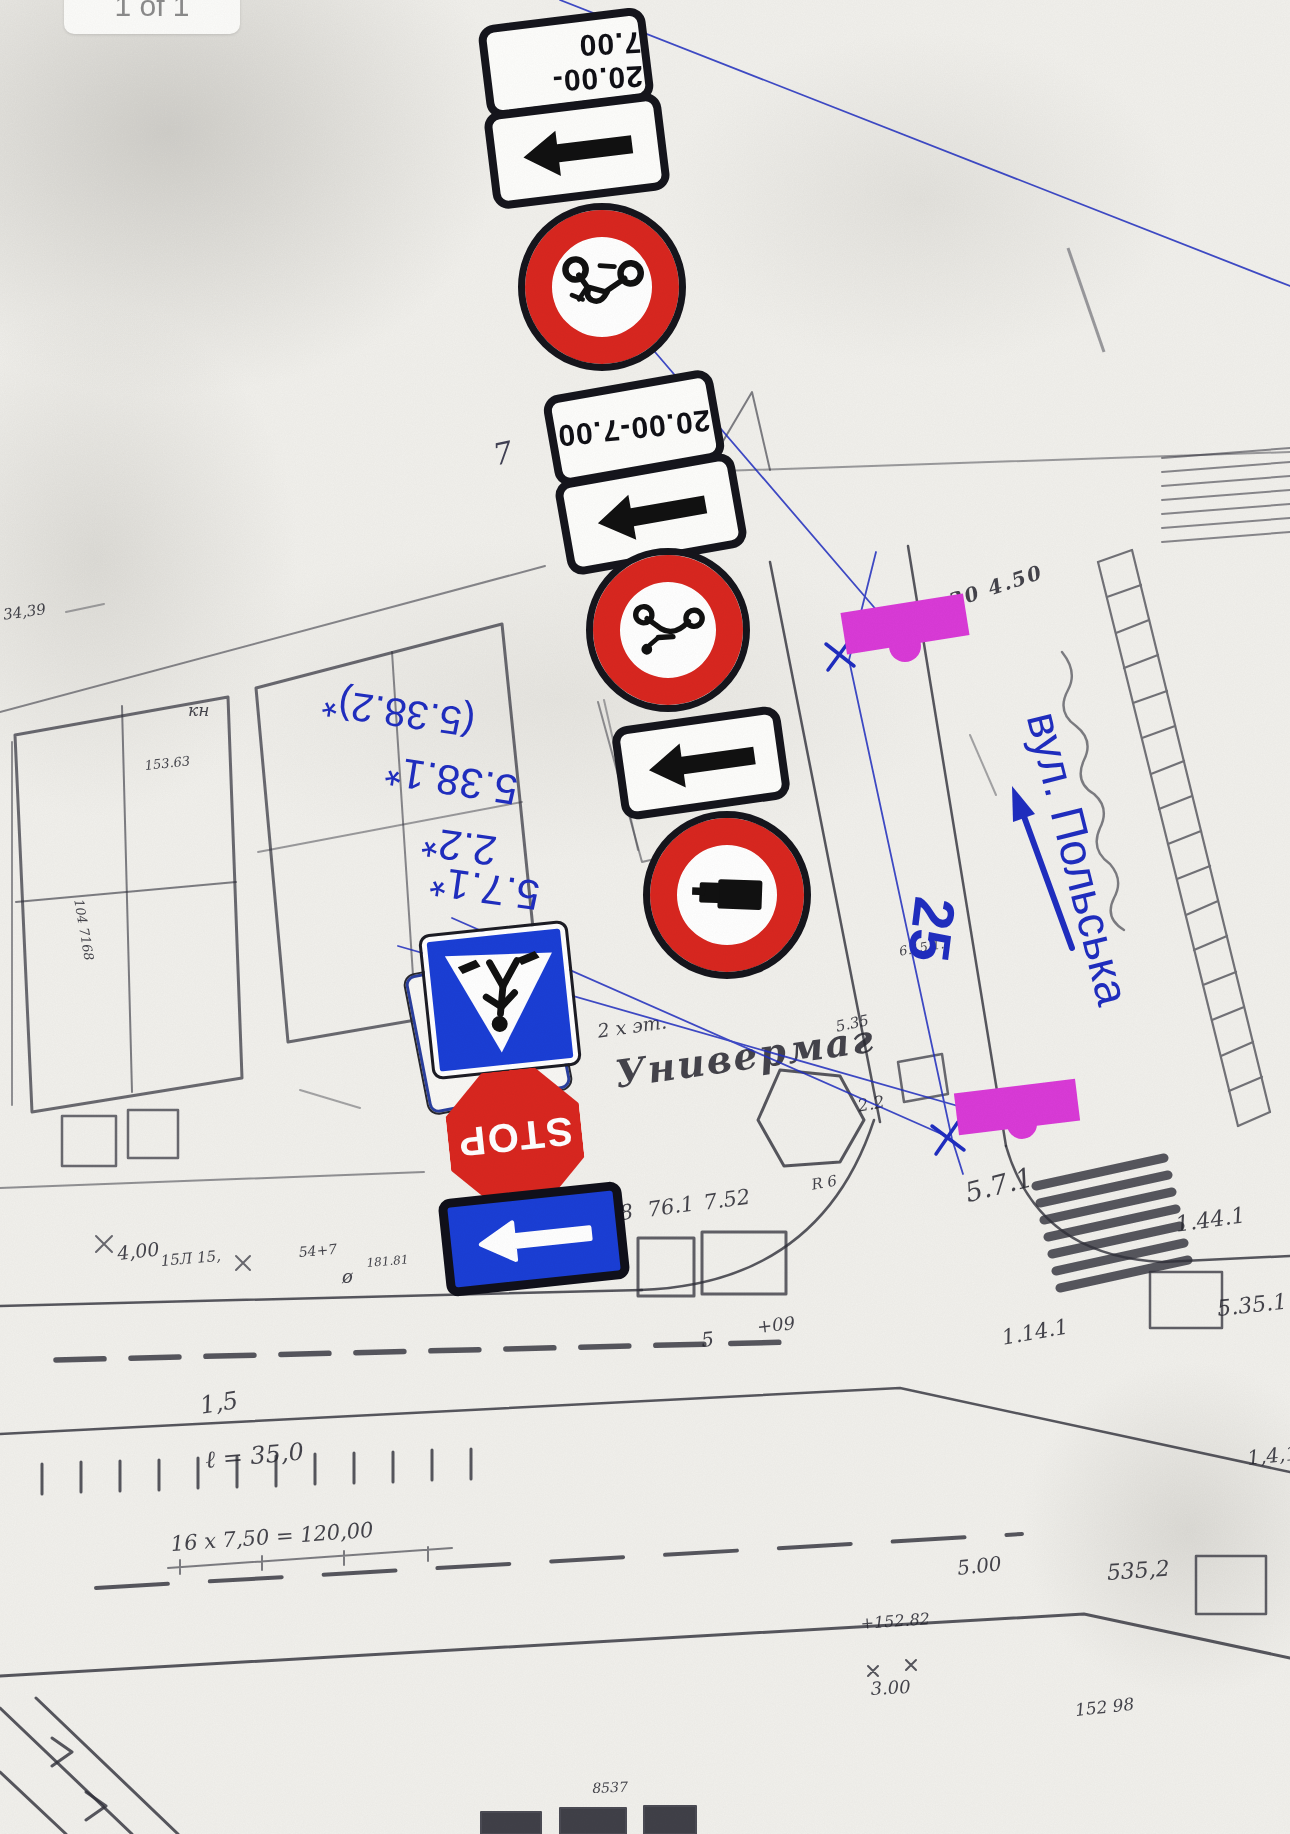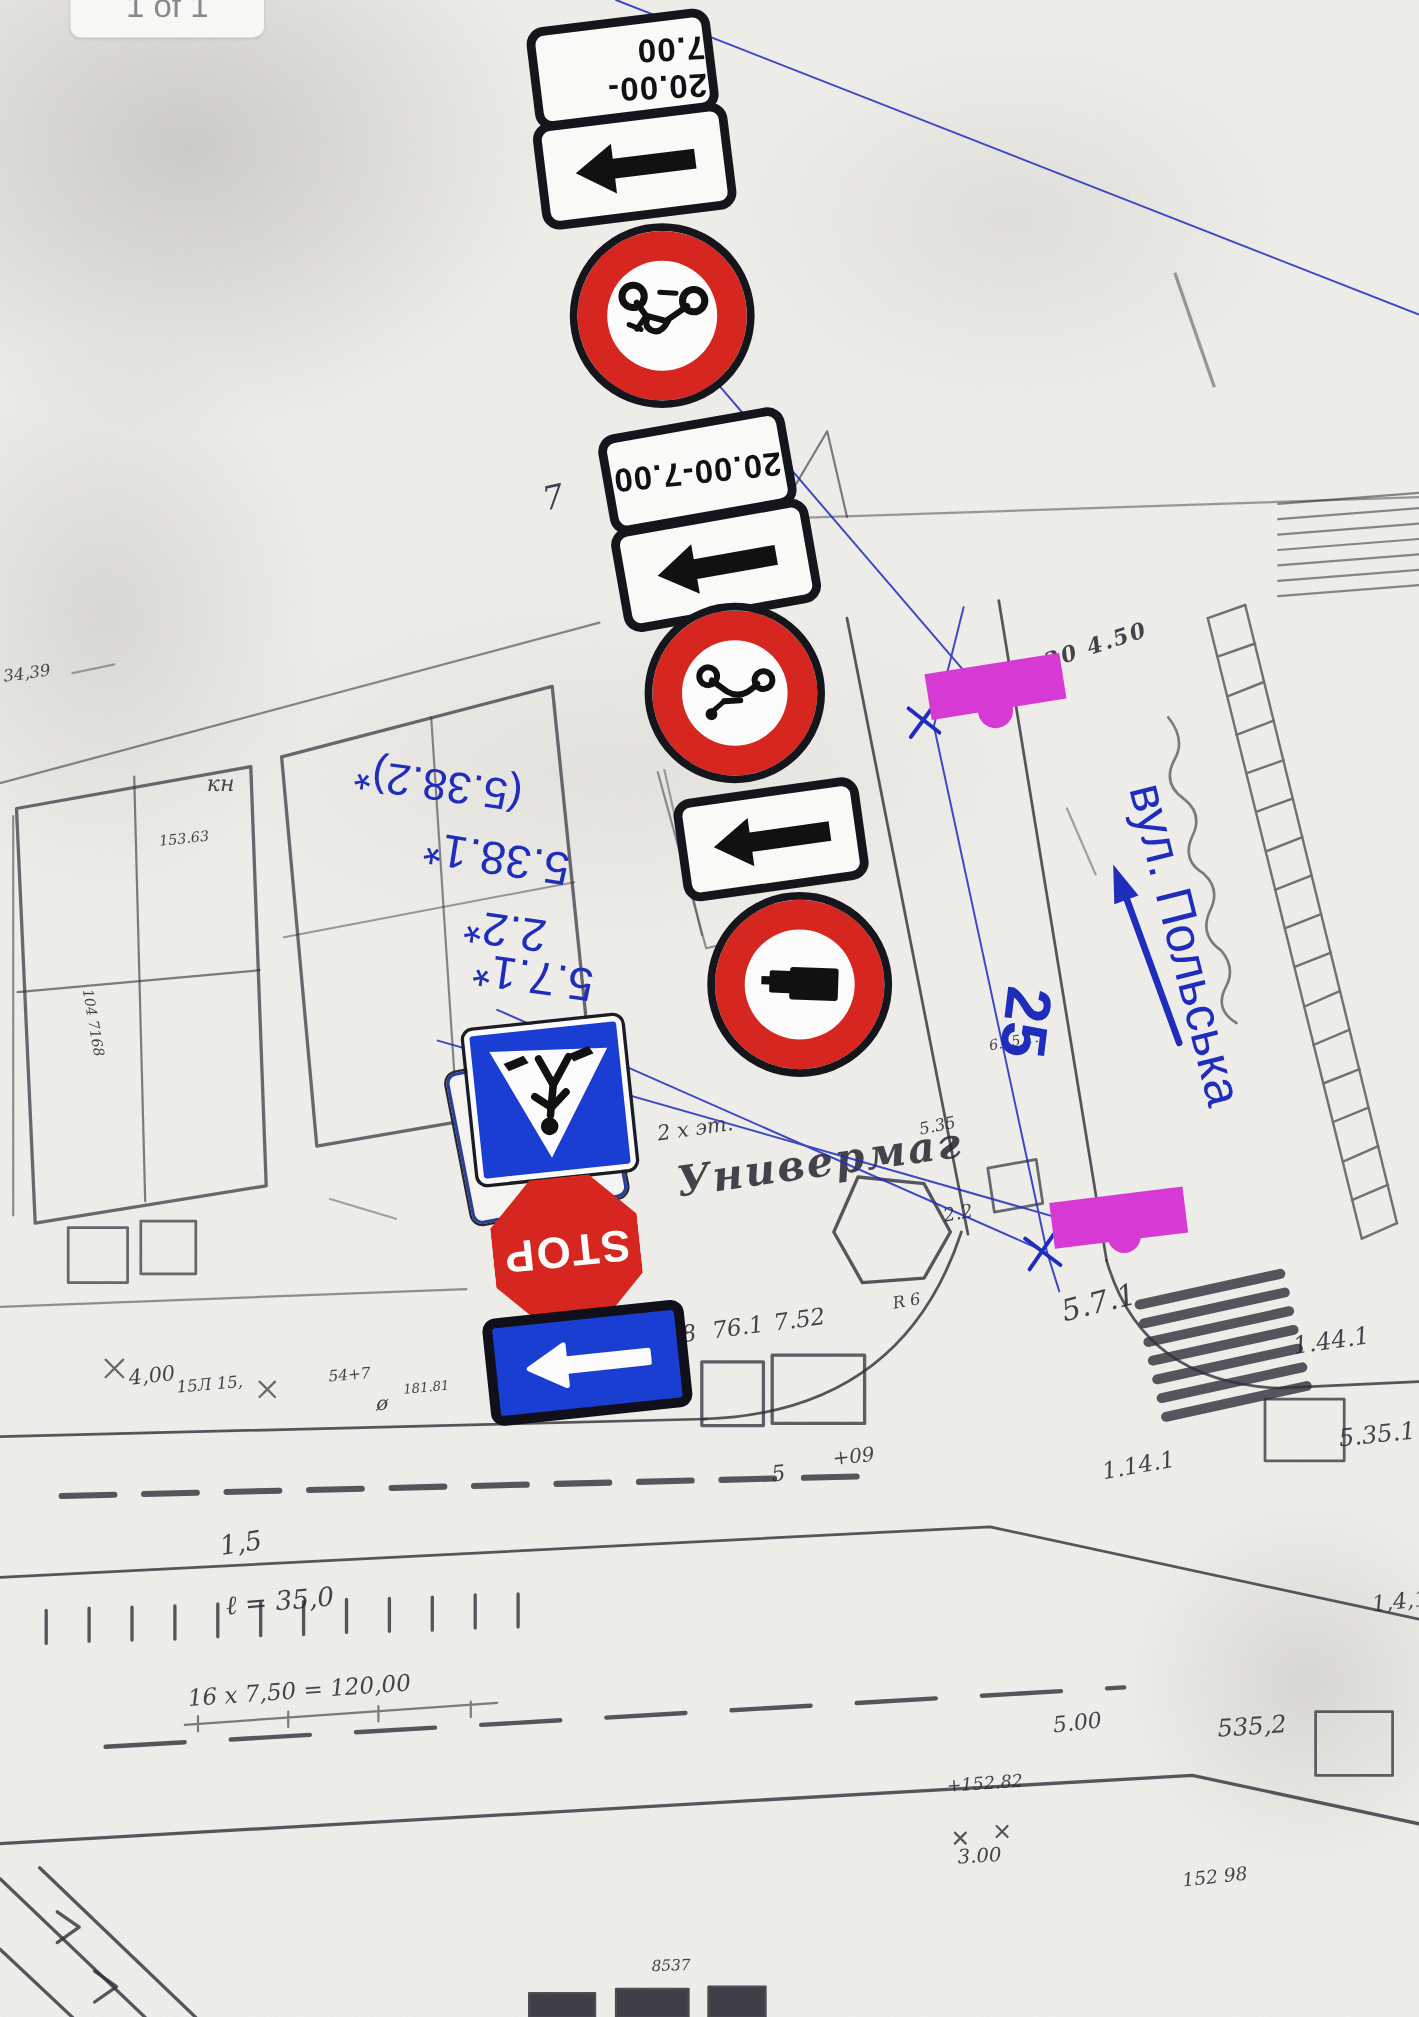--- a/index.html
+++ b/index.html
@@ -125,21 +125,21 @@
   <span class="ml" style="left:170px;top:1532px;font-size:21px;transform:rotate(-4deg);">16 х 7,50 = 120,00</span>
   <span class="ml" style="left:204px;top:1446px;font-size:24px;transform:rotate(-5deg);">ℓ = 35,0</span>
   <span class="ml" style="left:198px;top:1392px;font-size:24px;transform:rotate(-9deg);">1,5</span>
   <span class="ml" style="left:116px;top:1242px;font-size:19px;transform:rotate(-6deg);">4,00</span>
   <span class="ml" style="left:160px;top:1252px;font-size:15px;transform:rotate(-5deg);">15Л 15,</span>
   <span class="ml" style="left:298px;top:1244px;font-size:14px;transform:rotate(-5deg);">54+7</span>
   <span class="ml" style="left:366px;top:1256px;font-size:12px;transform:rotate(-5deg);">181.81</span>
   <span class="ml" style="left:342px;top:1266px;font-size:18px;">ø</span>
   <span class="ml" style="left:2px;top:606px;font-size:15px;transform:rotate(-8deg);">34,39</span>
   <span class="ml" style="left:144px;top:758px;font-size:13px;transform:rotate(-6deg);">153.63</span>
-  <span class="ml" style="left:188px;top:700px;font-size:20px;">кн</span>
+  <span class="ml" style="left:188px;top:700px;font-size:17px;">кн</span>
   <span class="ml" style="left:86px;top:898px;font-size:13px;transform:rotate(80deg);">104 7168</span>
   <span class="ml cursive" style="left:946px;top:590px;font-size:20px;transform:rotate(-18deg);">30 4.50</span>
   <span class="ml" style="left:898px;top:944px;font-size:13px;transform:rotate(-10deg);">6.15 1.</span>
   <span class="ml" style="left:834px;top:1018px;font-size:15px;transform:rotate(-12deg);">5.35</span>
   <span class="ml" style="left:856px;top:1096px;font-size:17px;transform:rotate(-10deg);">2.2</span>
   <span class="ml" style="left:810px;top:1176px;font-size:15px;transform:rotate(-10deg);">R 6</span>
   <span class="ml" style="left:756px;top:1316px;font-size:18px;transform:rotate(-6deg);">+09</span>
   <span class="ml" style="left:700px;top:1328px;font-size:20px;transform:rotate(-6deg);">5</span>
   <span class="ml" style="left:490px;top:438px;font-size:30px;transform:rotate(-12deg);color:#23233a;">7</span>
 

